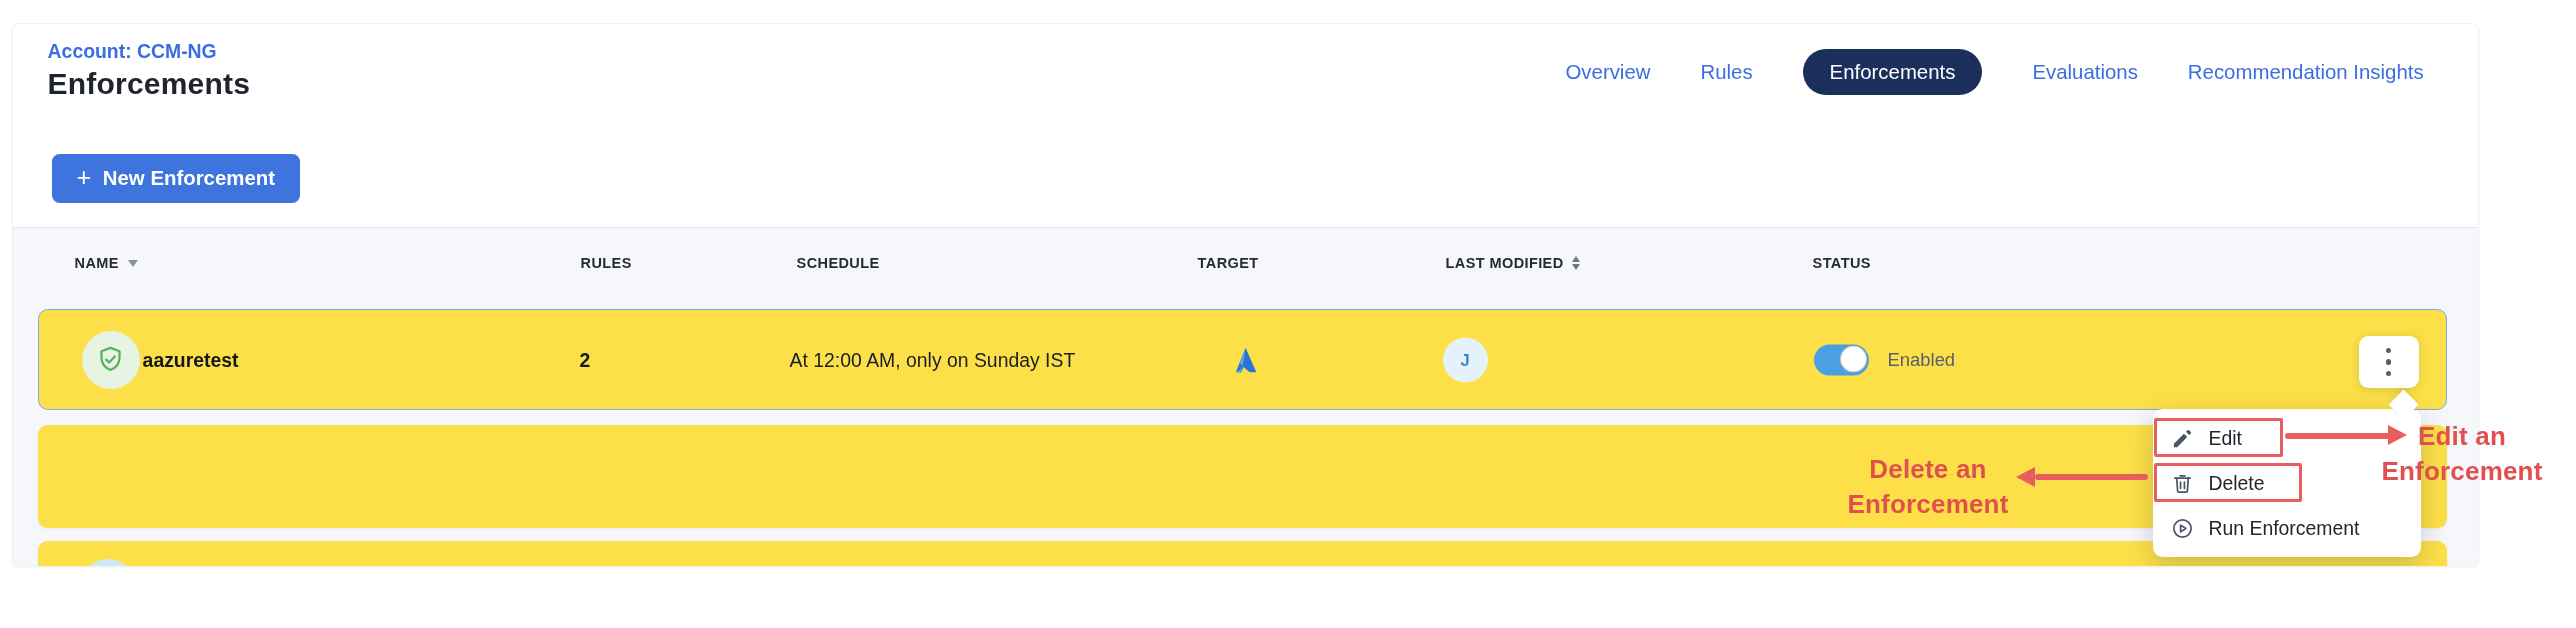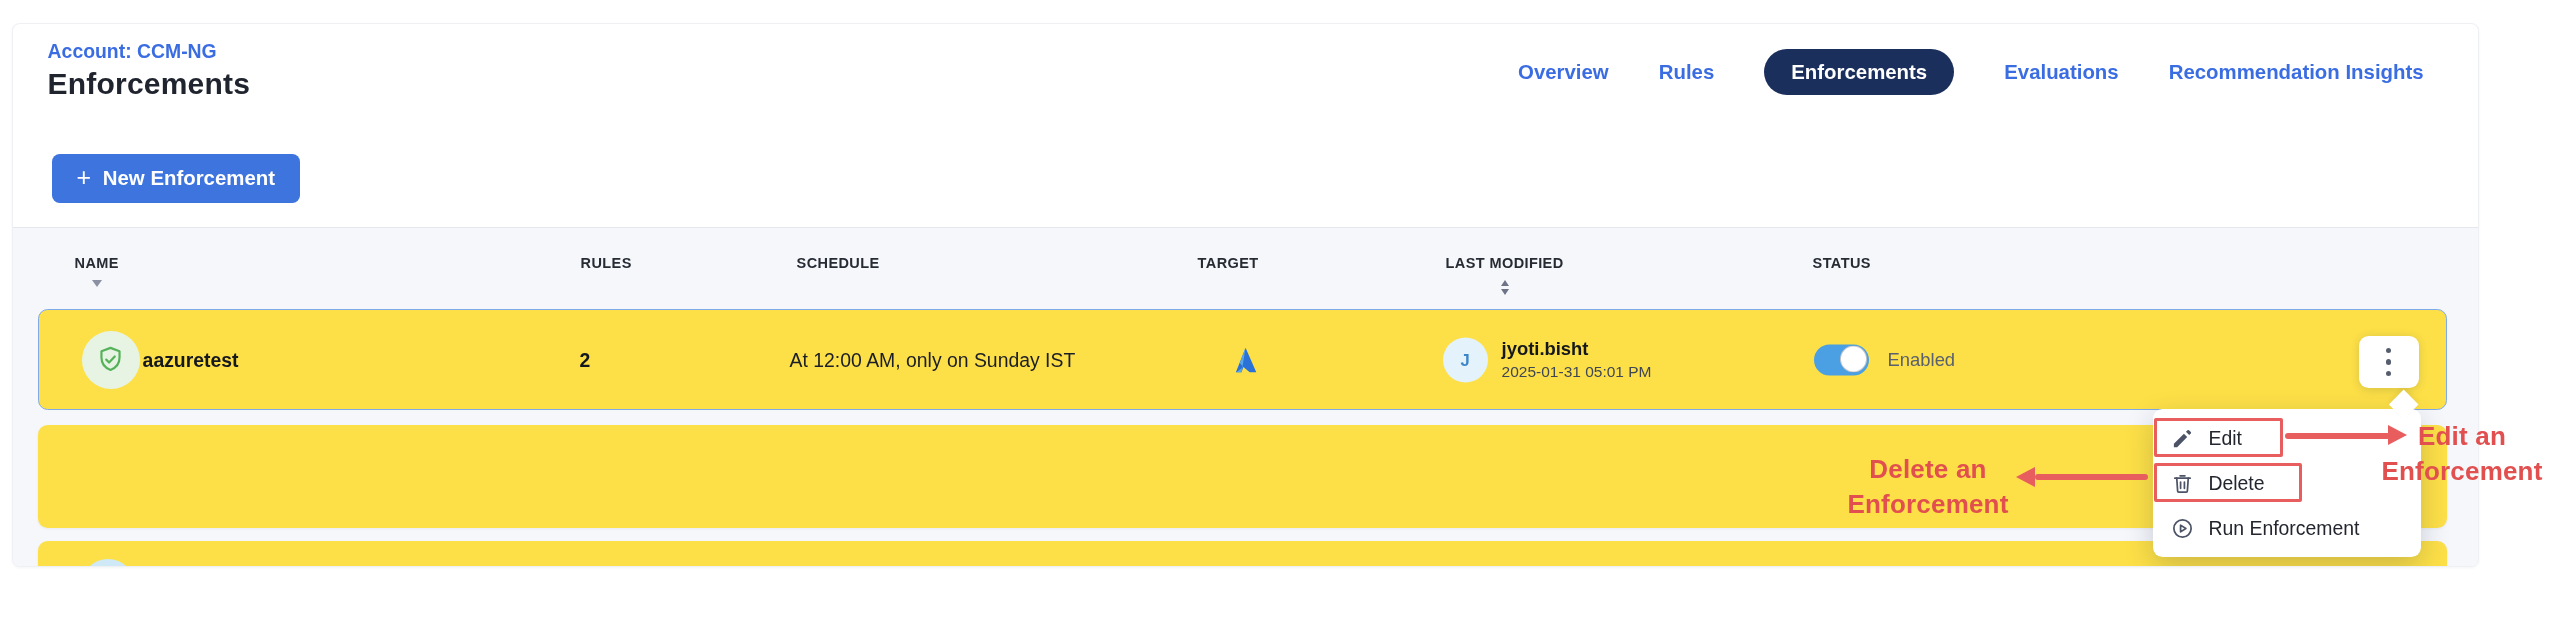--- a/index.html
+++ b/index.html
@@ -10,39 +10,39 @@
   
   .main-card { position:absolute; left:11.6px; top:23px; width:2467px; height:544px;
     background:#ffffff; border-radius:7.8px; border:1px solid #eef0f4;
     box-shadow:0 1px 2.9px rgba(20,30,60,0.05); overflow:hidden; }
 
   .account-label { position:absolute; left:35px; top:15.5px; font-size:19.4px; color:#3b6de2;font-weight:bold; }
   .page-title { position:absolute; left:35px; top:43px; font-size:30px; font-weight:700; color:#20242e; letter-spacing:0.2px; }
 
   
   .tabs { position:absolute; right:54px; top:23px; height:50px; display:flex; align-items:center; gap:50px; }
-  .tab { font-size:20.4px; font-weight:700; color:#3b6de2; cursor:pointer; white-space:nowrap; }
+  .tab { font-size:20.4px; font-weight:400; color:#3b6de2; cursor:pointer; white-space:nowrap; }
   .tab.active { background:#1b2f5d; color:#ffffff; padding:11.6px 27px; border-radius:27px; }
 
   
   .new-btn { position:absolute; left:39px; top:130px; height:49px; padding:0 25px;
     background:#3d74dd; border:none; border-radius:7.8px; color:#ffffff;
     font-size:20.4px; font-weight:700; font-family:inherit; display:flex; align-items:center; gap:11.6px; cursor:pointer; }
   .plus-glyph { font-size:25px; font-weight:400; line-height:1; position:relative; top:-1px; }
 
   .search-box { position:absolute; left:2013px; top:130px; width:419px; height:49px;
     background:#ffffff; border:1px solid #d8dce5; border-radius:7.8px; display:flex; align-items:center; padding:0 13.6px; gap:9.7px; }
   .search-box input { border:none; outline:none; flex:1; font-size:19.4px; font-family:inherit; color:#2a2e38; background:transparent; }
   .search-box input::placeholder { color:#9aa1ae; }
 
   .divider { position:absolute; left:0; top:203px; width:100%; height:1px; background:#e4e7ee; }
 
   
   .table-section { position:absolute; left:0; top:204px; width:100%; height:340px; background:#f5f7fb; }
-  .col-head { position:absolute; top:27px; font-size:14.5px; font-weight:700; color:#272b33; letter-spacing:0.4px; display:flex; align-items:center; gap:8.7px;flex-direction:column; }
+  .col-head { position:absolute; top:27px; font-size:14.5px; font-weight:700; color:#272b33; letter-spacing:0.4px; display:flex; align-items:center; gap:8.7px; }
   .tri-down { width:0; height:0; border-left:5.8px solid transparent; border-right:5.8px solid transparent; border-top:7.8px solid #8b91a2; }
   .sort-stack { display:flex; flex-direction:column; gap:2.9px; }
   .sort-stack .u { width:0;height:0;border-left:4.8px solid transparent;border-right:4.8px solid transparent;border-bottom:6.8px solid #6e7488; }
   .sort-stack .d { width:0;height:0;border-left:4.8px solid transparent;border-right:4.8px solid transparent;border-top:6.8px solid #6e7488; }
 
   .row-card { position:absolute; left:25px; width:2409px; background:#fde047; border-radius:9.7px; }
   .row-1 { top:81px; height:101px; border:1.9px solid #7fa9e9; }
   .row-2 { top:197px; height:103px; box-shadow:0 1px 2.9px rgba(30,40,70,0.06); }
   .row-3 { top:313px; height:58px; border-radius:9.7px 9.7px 0 0; box-shadow:0 1px 2.9px rgba(30,40,70,0.06); }
 
@@ -157,24 +157,20 @@
         <div class="cell-sched">At 12:00 AM, only on Sunday IST</div>
         <div class="cell-target">
           <svg width="31" height="31" viewBox="0 0 24 24">
             <path d="M13.6 2.5 6.1 21.5h4.4l1.4-4.1 4.9 4.1h5.1L13.6 2.5z" fill="#2b72d8"></path>
             <path d="M13.6 2.5 9.1 14.3l2.8 3.1-5.4 4.1h4L13.6 2.5z" fill="#5aa7e8"></path>
           </svg>
         </div>
         <div class="avatar">
           <span>J</span>
         </div>
-        <div class="modified">
-          <div class="who">jyoti.bisht</div>
-          <div class="when">2025-01-31 05:01 PM</div>
-        </div>
         <div class="toggle">
             <div class="knob"></div>
           </div>
         <div class="cell-status">Enabled</div>
         <div class="kebab-btn">
           <div class="kebab-dots">
               <span></span>
               <span></span>
               <span></span>
             </div>

